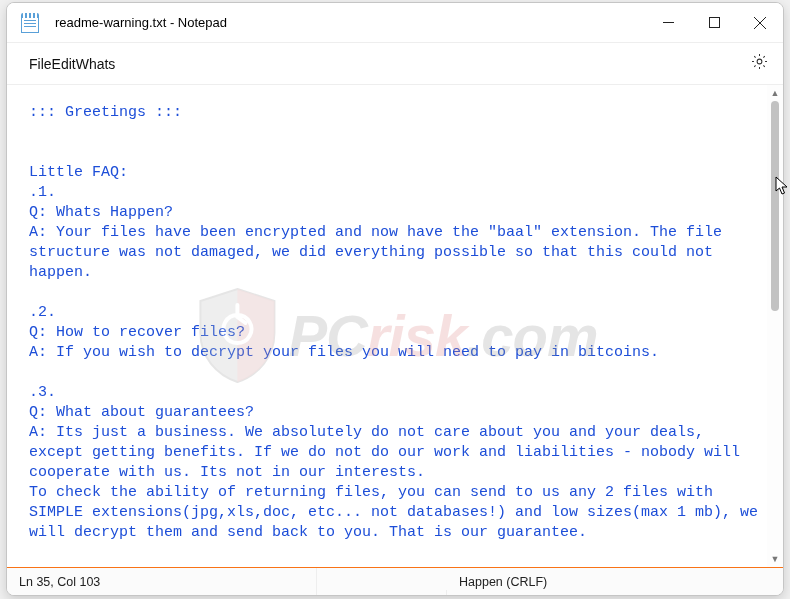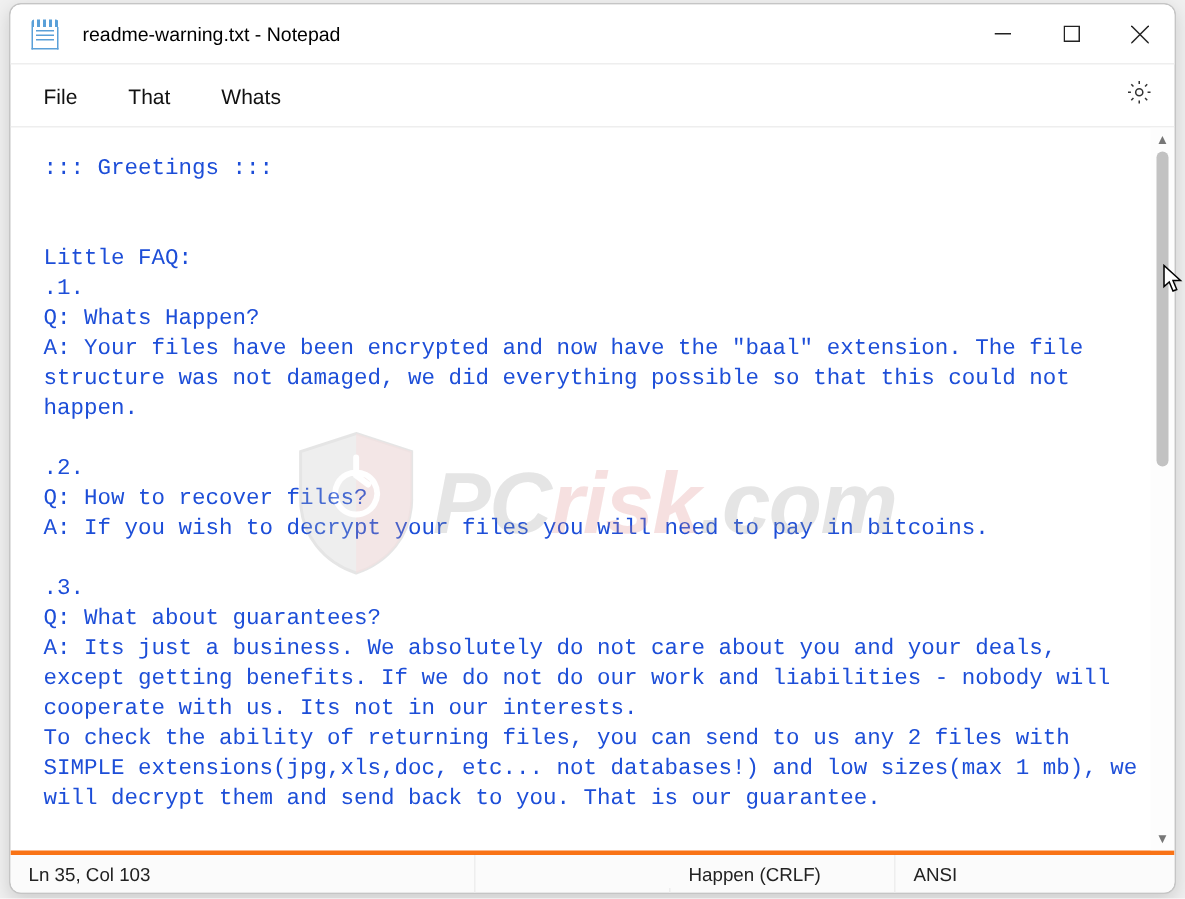--- a/index.html
+++ b/index.html
@@ -67,21 +67,20 @@
       color: #222;
     }
     .winbtn svg { width: 11px; height: 11px; stroke: #222; stroke-width: 1; fill: none; }
     .winbtn.close svg { width: 12px; height: 12px; }
 
     .menubar {
       height: 42px;
       display: flex;
       align-items: center;
       padding: 0 14px 0 22px;
-      gap: 34px;
       border-bottom: 1px solid #eee;
     }
     .menu-item { font-size: 14px; color: #111; }
     .menu-spacer { flex: 1; }
     .gear svg { width: 19px; height: 19px; stroke: #333; fill: none; stroke-width: 1.3; }
 
     .content-wrap {
       flex: 1;
       display: flex;
       overflow: hidden;
@@ -115,21 +114,21 @@
       top: 16px;
       left: 4px;
       width: 8px;
       height: 210px;
       background: #c2c2c2;
       border-radius: 4px;
     }
 
     .statusbar {
       height: 28px;
-      border-top: 3px solid #f97316;
+      border-top: 1px solid #f97316;
       display: flex;
       align-items: center;
       font-size: 12.5px;
       color: #222;
       background: #fbfbfb;
     }
     .statusbar > div { padding: 0 12px; height: 100%; display:flex; align-items:center; border-right: 1px solid #eee; }
     .statusbar > div:last-child { border-right: none; }
     .st-pos { width: 310px; padding-left: 22px; }
     .st-zoom { width: 130px; text-align: center; justify-content:center;margin-top:44px; }
@@ -197,21 +196,21 @@
     <div class="winbtn close">
       <svg viewBox="0 0 12 12">
           <line x1="0" y1="0" x2="12" y2="12"></line>
           <line x1="12" y1="0" x2="0" y2="12"></line>
         </svg>
     </div>
   </div>
 
   <div class="menubar">
     <div class="menu-item">File</div>
-    <div class="menu-item">That</div>
+    <div class="menu-item">Edit</div>
     <div class="menu-item">Whats</div>
     <div class="menu-spacer"></div>
     <div class="gear">
       <svg viewBox="0 0 24 24">
         <circle cx="12" cy="12" r="3"></circle>
         <path d="M12 2.5v2.5M12 19v2.5M21.5 12H19M5 12H2.5M18.7 5.3l-1.8 1.8M7.1 16.9l-1.8 1.8M18.7 18.7l-1.8-1.8M7.1 7.1 5.3 5.3"></path>
       </svg>
     </div>
   </div>
 
@@ -236,21 +235,20 @@
       <div class="scroll-arrow up">▲</div>
       <div class="scroll-thumb"></div>
       <div class="scroll-arrow down">▼</div>
     </div>
   </div>
 
   <div class="statusbar">
     <div class="st-pos">Ln 35, Col 103</div>
     <div class="st-zoom">100%</div>
     <div class="st-lineend">Happen (CRLF)</div>
-    <div class="st-enc">ANSI</div>
   </div>
 
 </div>
 
 <div class="watermark">
   <svg class="wm-shield" viewBox="0 0 90 100">
     <path d="M45 4 L82 16 V48 C82 72 66 90 45 97 C24 90 8 72 8 48 V16 Z" fill="#bfbfbf" stroke="#9a9a9a" stroke-width="2"></path>
     <path d="M45 4 V97 C66 90 82 72 82 48 V16 Z" fill="#d88" opacity="0.6"></path>
     <path d="M45 30 a14 14 0 1 0 0.01 0 M45 20 v12 l8 6" fill="none" stroke="#fff" stroke-width="4" stroke-linecap="round"></path>
   </svg>

